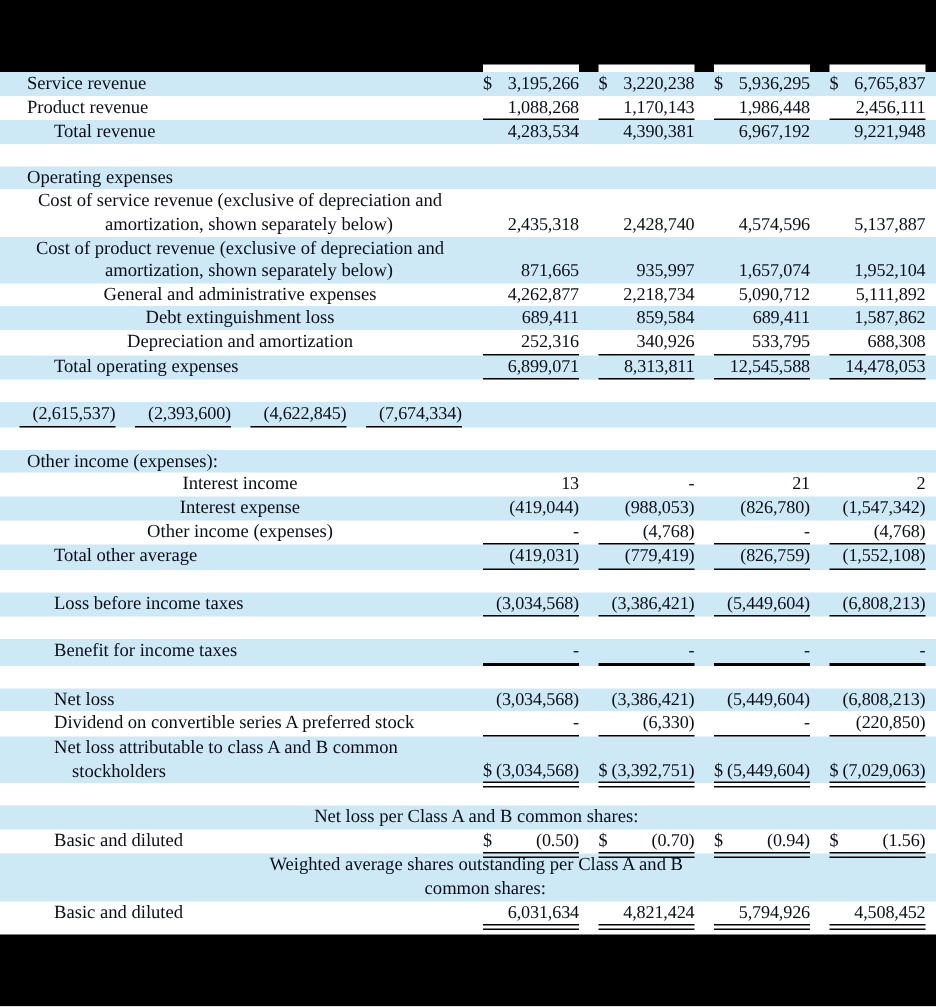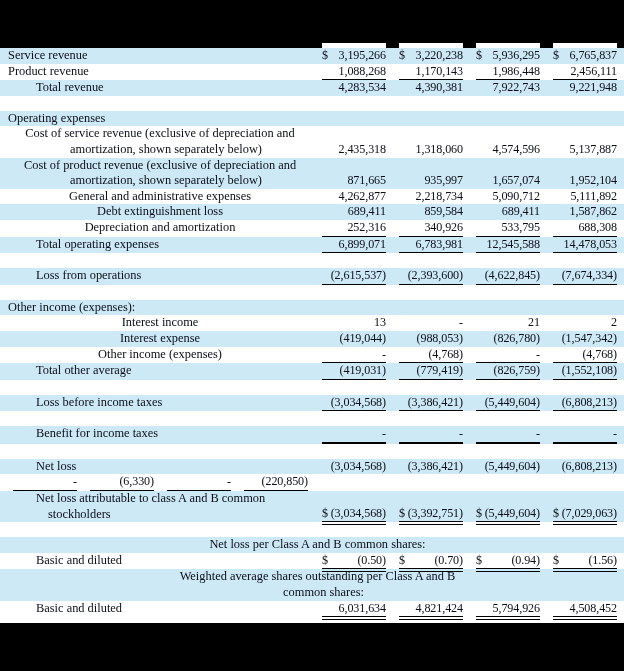--- a/index.html
+++ b/index.html
@@ -13,21 +13,21 @@
   .redact-bar-bottom{background:#000;flex:1;min-height:30px;}
   .strip-row{display:flex;width:100%;height:5px;}
   .slabel{flex:1;}
   .scell{width:64px;margin-left:13px;height:5px;background:#fff;}
   .scell:last-child{margin-right:7px;}
   .table-body{flex:none;}
   .row{display:flex;min-height:15.6px;align-items:flex-start;}
   .row.spacer{min-height:0;}
   .bg-blue{background:#cde9f6;}
   .label{flex:1;min-width:0;white-space:nowrap;}
-  .ind0{padding-left:8px;}
+  .ind0{padding-left:18px;}
   .ind1{padding-left:11px;text-align:center;}
   .ind2{padding-left:36px;}
   .ind-cont{padding-left:12px;}
   .cell{
     width:64px;margin-left:13px;height:15.6px;align-self:flex-end;
     display:flex;justify-content:flex-end;white-space:nowrap;
   }
   .cell.with-cur{justify-content:space-between;}
   .cell:last-child{margin-right:7px;}
   .val,.cur{font-size:12.1px;letter-spacing:-0.1px;}
@@ -97,42 +97,42 @@
         <div class="label ind2">
           <div>Total revenue</div>
         </div>
         <div class="cell u-none">
           <span class="val">4,283,534</span>
         </div>
         <div class="cell u-none">
           <span class="val">4,390,381</span>
         </div>
         <div class="cell u-none">
-          <span class="val">7,922,743</span>
+          <span class="val">6,967,192</span>
         </div>
         <div class="cell u-none">
           <span class="val">9,221,948</span>
         </div>
       </div>
       <div class="row spacer" style="height: 15px;"></div>
       <div class="row bg-blue">
         <div class="label ind0">
           <div>Operating expenses</div>
         </div>
       </div>
       <div class="row">
         <div class="label ind1">
           <div>Cost of service revenue (exclusive of depreciation and</div>
           <div class="ind-cont">amortization, shown separately below)</div>
         </div>
         <div class="cell u-none">
           <span class="val">2,435,318</span>
         </div>
         <div class="cell u-none">
-          <span class="val">1,318,060</span>
+          <span class="val">2,428,740</span>
         </div>
         <div class="cell u-none">
           <span class="val">4,574,596</span>
         </div>
         <div class="cell u-none">
           <span class="val">5,137,887</span>
         </div>
       </div>
       <div class="row bg-blue">
         <div class="label ind1">
@@ -204,34 +204,31 @@
         </div>
       </div>
       <div class="row bg-blue">
         <div class="label ind2">
           <div>Total operating expenses</div>
         </div>
         <div class="cell u-single">
           <span class="val">6,899,071</span>
         </div>
         <div class="cell u-single">
-          <span class="val">6,783,981</span>
+          <span class="val">8,313,811</span>
         </div>
         <div class="cell u-single">
           <span class="val">12,545,588</span>
         </div>
         <div class="cell u-single">
           <span class="val">14,478,053</span>
         </div>
       </div>
       <div class="row spacer" style="height: 15px;"></div>
       <div class="row bg-blue">
-        <div class="label ind2">
-          <div>Loss from operations</div>
-        </div>
         <div class="cell u-single">
           <span class="val">(2,615,537)</span>
         </div>
         <div class="cell u-single">
           <span class="val">(2,393,600)</span>
         </div>
         <div class="cell u-single">
           <span class="val">(4,622,845)</span>
         </div>
         <div class="cell u-single">
@@ -360,20 +357,23 @@
           <span class="val">(3,386,421)</span>
         </div>
         <div class="cell u-none">
           <span class="val">(5,449,604)</span>
         </div>
         <div class="cell u-none">
           <span class="val">(6,808,213)</span>
         </div>
       </div>
       <div class="row">
+        <div class="label ind2">
+          <div>Dividend on convertible series A preferred stock</div>
+        </div>
         <div class="cell u-single">
           <span class="val">-</span>
         </div>
         <div class="cell u-single">
           <span class="val">(6,330)</span>
         </div>
         <div class="cell u-single">
           <span class="val">-</span>
         </div>
         <div class="cell u-single">

